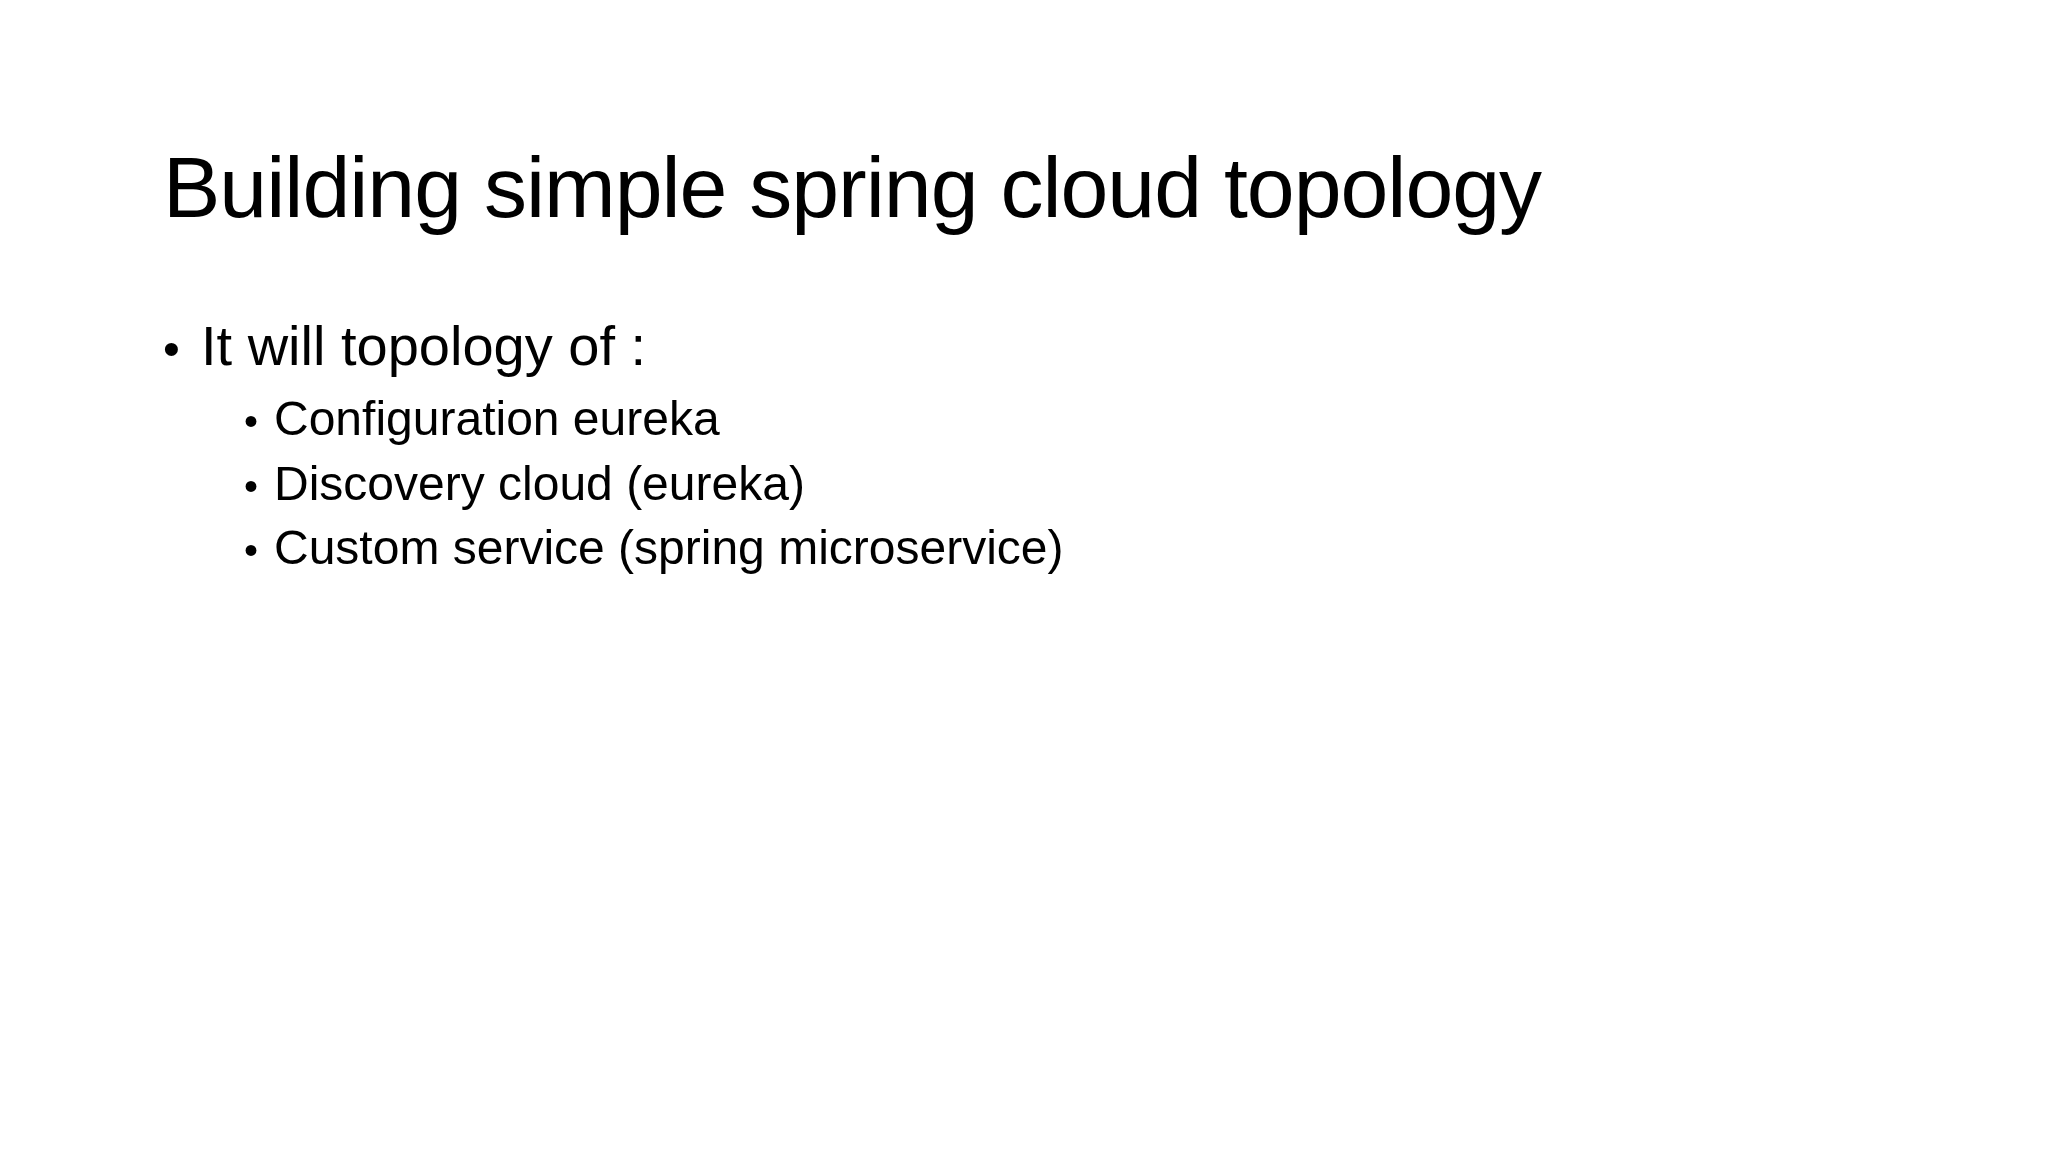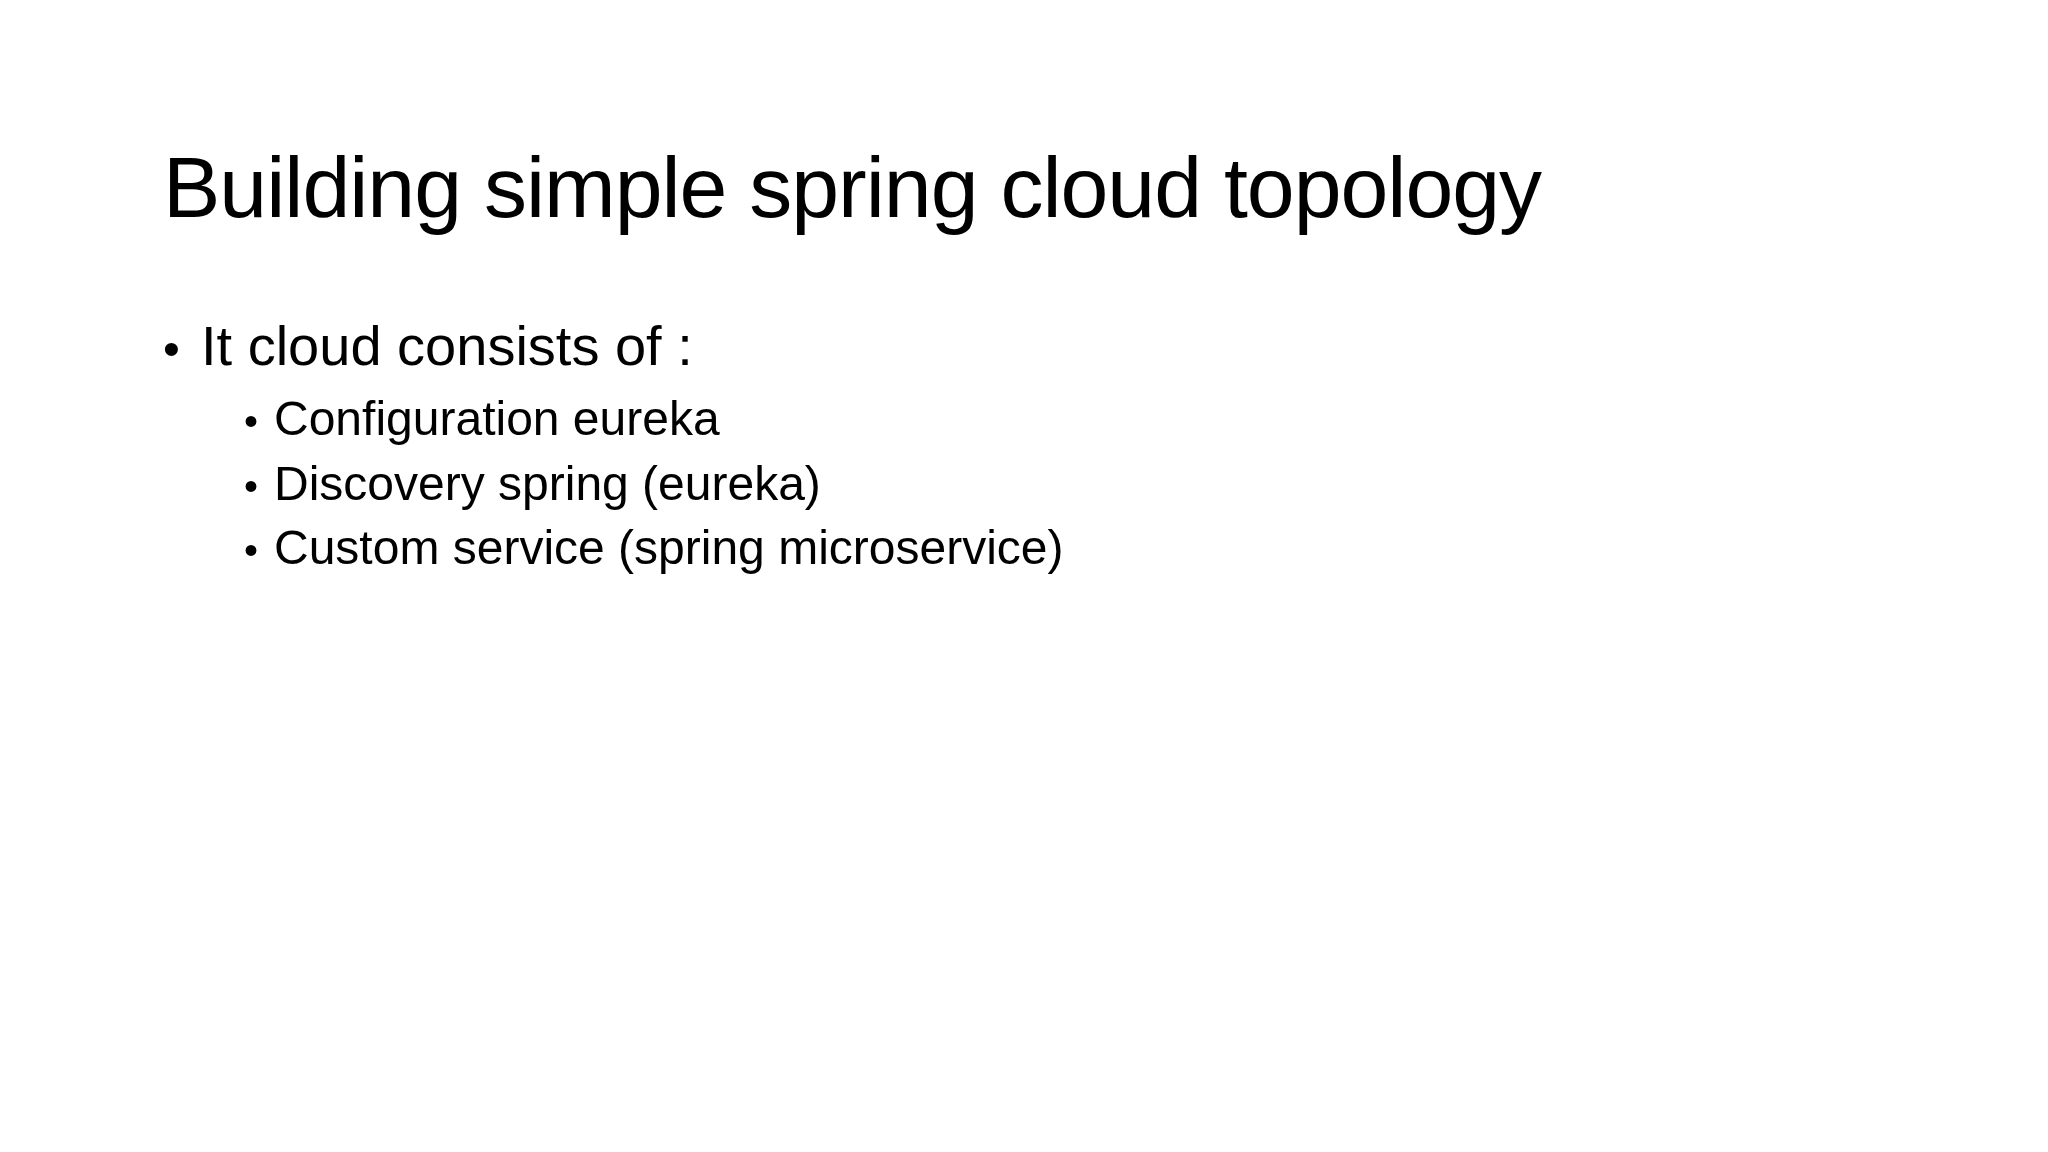--- a/index.html
+++ b/index.html
@@ -62,30 +62,30 @@
   .sub-2 { top: 524px; }
 </style>
 </head>
 <body>
 
 <div class="slide">
   <h1 class="title">Building simple spring cloud topology</h1>
 
   <div class="row level1">
     <span class="marker">•</span>
-    <span class="text">It cloud consists of :</span>
+    <span class="text">It will topology of :</span>
   </div>
 
   <div class="row level2 sub-0">
     <span class="marker">•</span>
     <span class="text">Configuration eureka</span>
   </div>
 
   <div class="row level2 sub-1">
     <span class="marker">•</span>
-    <span class="text">Discovery spring (eureka)</span>
+    <span class="text">Discovery cloud (eureka)</span>
   </div>
 
   <div class="row level2 sub-2">
     <span class="marker">•</span>
     <span class="text">Custom service (spring microservice)</span>
   </div>
 </div>
 
 </body></html>

